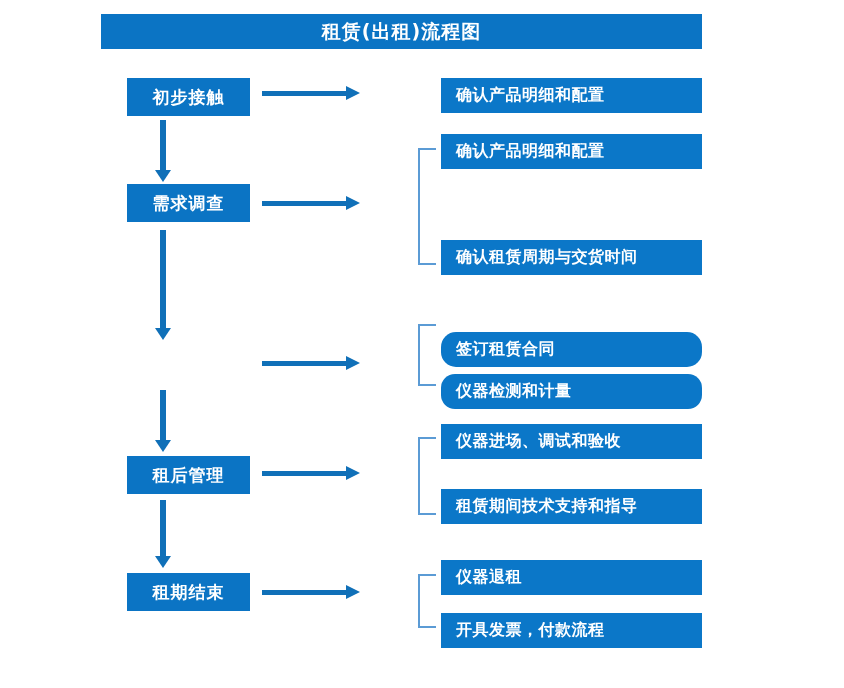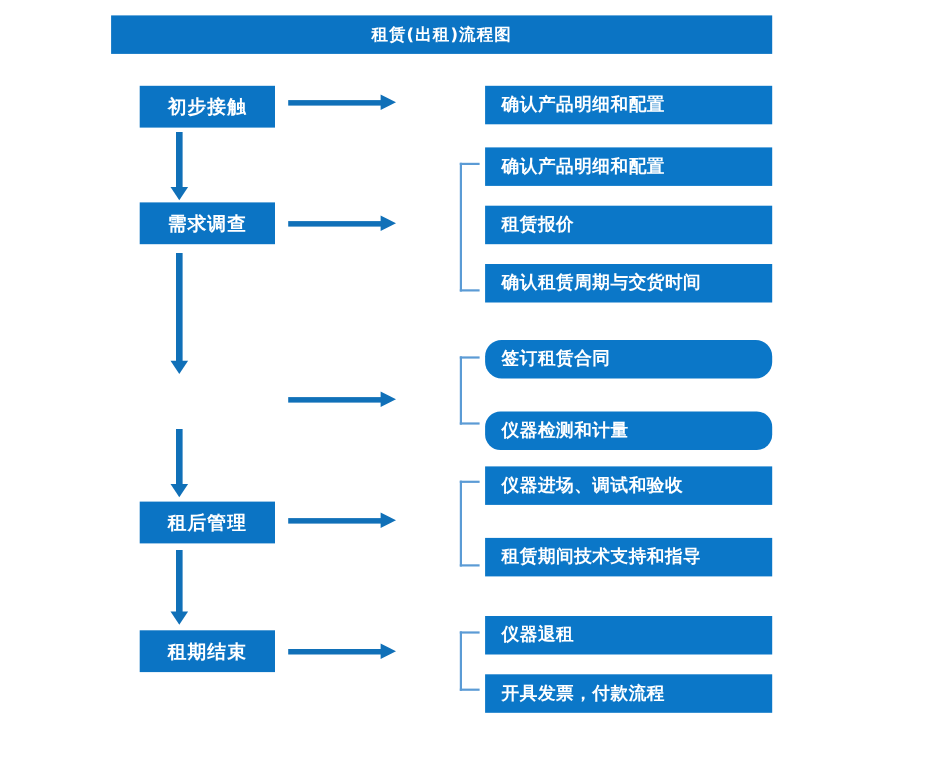--- a/index.html
+++ b/index.html
@@ -18,21 +18,21 @@
 
   
   .title-bar {
     position: absolute;
     left: 101px;
     top: 14px;
     width: 601px;
     height: 35px;
     background: #0b74c4;
     color: #ffffff;
-    font-size: 15px;
+    font-size: 19px;
     font-weight: bold;
     display: flex;
     align-items: center;
     justify-content: center;
     letter-spacing: 1px;
   }
 
   
   .stage-box {
     position: absolute;
@@ -135,23 +135,22 @@
 
   <div class="title-bar">租赁(出租)流程图</div>
 
   <div class="stage-box" id="stage-0" style="top: 78px;">初步接触</div>
   <div class="stage-box" id="stage-1" style="top: 184px;">需求调查</div>
   <div class="stage-box" id="stage-4" style="top: 573px;">租期结束</div>
   <div class="stage-box" id="stage-3" style="top: 456px;">租后管理</div>
 
   <div class="detail-box" id="detail-0" style="top: 78px;">确认产品明细和配置</div>
   <div class="detail-box" id="detail-1" style="top: 134px;">确认产品明细和配置</div>
-  <div class="detail-box" id="detail-2" style="top: 187px;">租赁报价</div>
   <div class="detail-box" id="detail-3" style="top: 240px;">确认租赁周期与交货时间</div>
-  <div class="detail-box" id="detail-4" style="top: 309px; border-radius: 15px;">签订租赁合同</div>
+  <div class="detail-box" id="detail-4" style="top: 332px; border-radius: 15px;">签订租赁合同</div>
   <div class="detail-box" id="detail-5" style="top: 374px; border-radius: 14px;">仪器检测和计量</div>
   <div class="detail-box" id="detail-6" style="top: 424px; text-align: right;">仪器进场、调试和验收</div>
   <div class="detail-box" id="detail-7" style="top: 489px;">租赁期间技术支持和指导</div>
   <div class="detail-box" id="detail-8" style="top: 560px;">仪器退租</div>
   <div class="detail-box" id="detail-9" style="top: 613px;">开具发票，付款流程</div>
 
   <div class="h-arrow" id="harrow-0" style="top: 86px;">
     <div class="shaft"></div>
     <div class="head"></div>
   </div>

